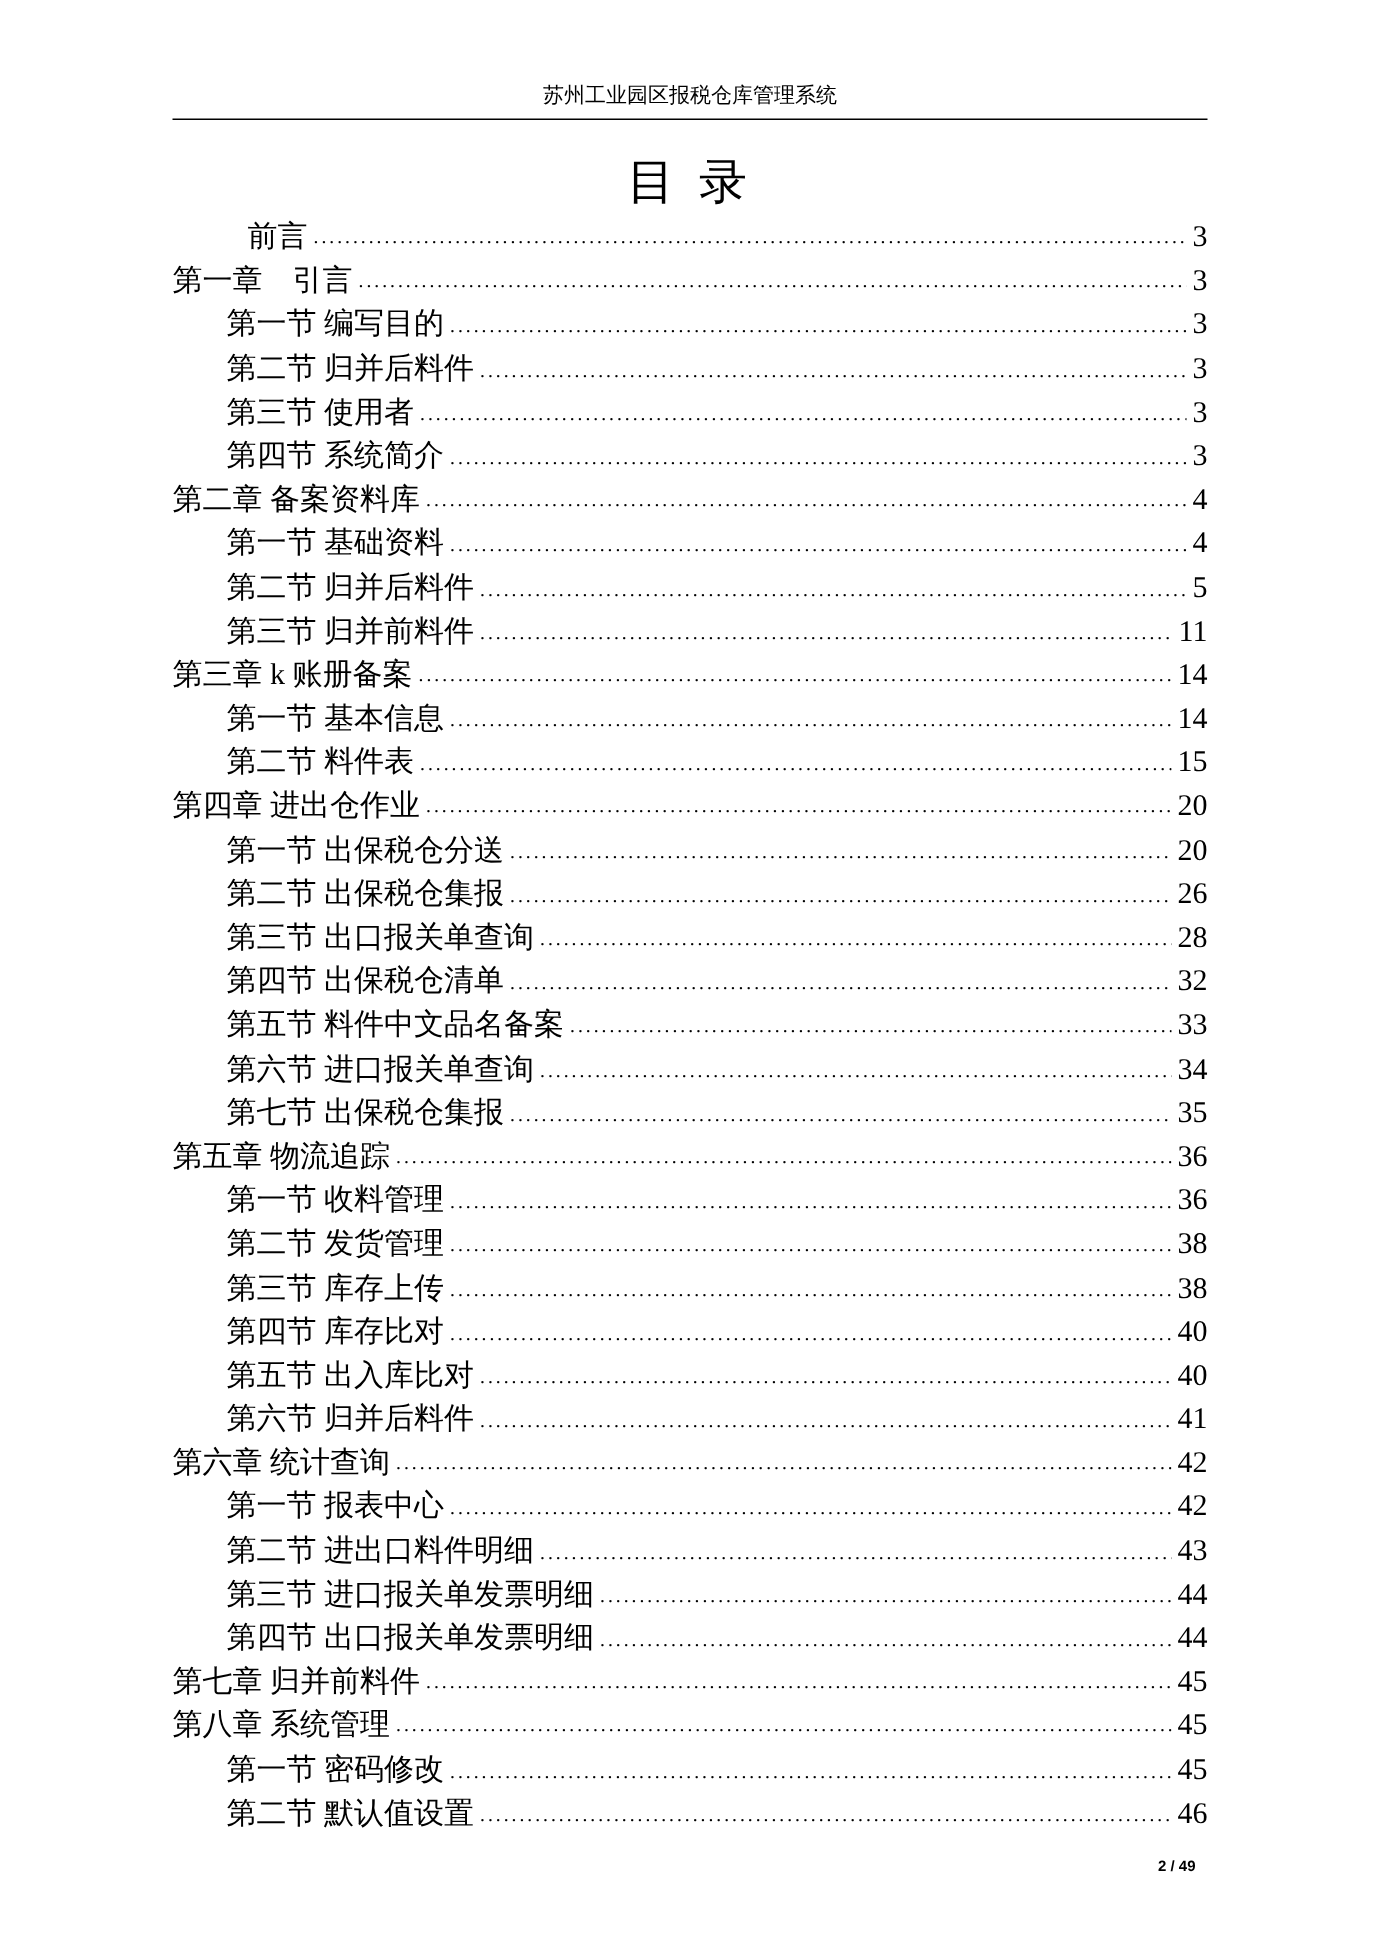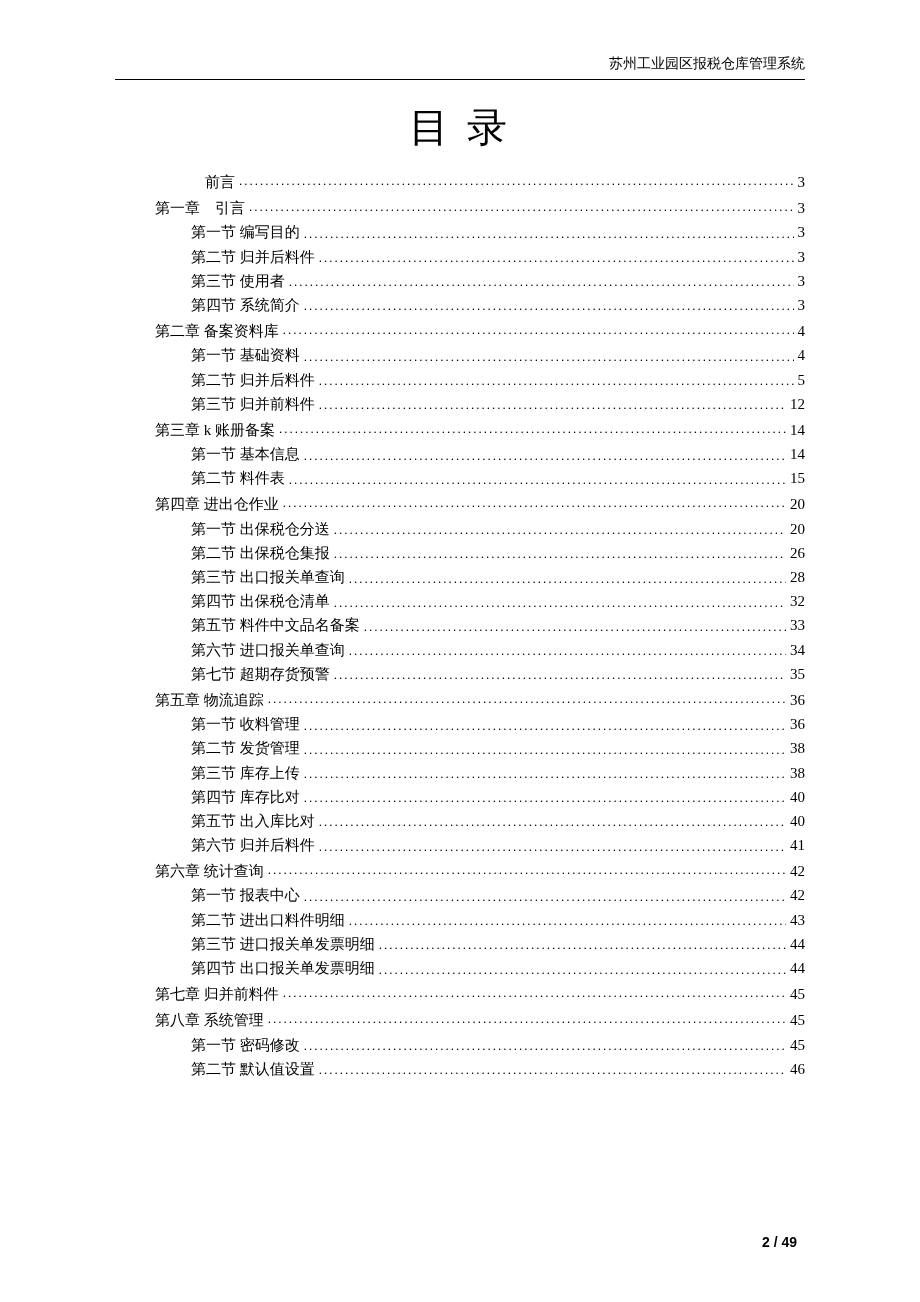--- a/index.html
+++ b/index.html
@@ -12,42 +12,41 @@
       font-family: "SimSun", "宋体", serif;
       width: 920px;
       height: 1302px;
       position: relative;
       color: #000;
     }
     .page {
       padding: 55px 115px 0 115px;
     }
     .header-title {
-      text-align: right;
+      text-align: center;
       font-size: 14px;
       font-family: "SimSun", serif;
       margin-bottom: 6px;
     }
     .header-rule {
       border: none;
       border-top: 1.5px solid #000;
       margin: 0 0 20px 0;
     }
     .toc-title {
       text-align: center;
-      font-size: 40px;
+      font-size: 32px;
       font-family: "SimSun", serif;
       letter-spacing: 4px;
-      margin-bottom: 18px;
+      margin-bottom: 4px;
       font-weight: normal;
     }
     .toc {
-      font-size: 15px;
+      font-size: 20px;
       line-height: 1.0;
-      margin-left: 40px;
     }
     .toc-entry {
       display: flex;
       align-items: baseline;
       margin-bottom: 9.2px;
       white-space: nowrap;
     }
     .toc-entry.level-0 {
       padding-left: 50px;
     }
@@ -78,21 +77,21 @@
       color: #000;
       font-size: 13px;
     }
     .toc-page {
       flex: 0 0 auto;
     }
     .footer {
       position: absolute;
       bottom: 52px;
       right: 123px;
-      font-size: 14px;
+      font-size: 10px;
       font-family: Arial, sans-serif;
       font-weight: bold;
     }
   </style>
 </head>
 <body>
 
 <div class="page">
   <div class="header-title">苏州工业园区报税仓库管理系统</div>
   <hr class="header-rule">
@@ -141,21 +140,21 @@
         <span class="toc-page">4</span>
       </div>
       <div class="toc-entry level-2">
         <span class="toc-label">第二节 归并后料件</span>
         <span class="toc-dots"></span>
         <span class="toc-page">5</span>
       </div>
       <div class="toc-entry level-2">
         <span class="toc-label">第三节 归并前料件</span>
         <span class="toc-dots"></span>
-        <span class="toc-page">12</span>
+        <span class="toc-page">11</span>
       </div>
       <div class="toc-entry level-1">
         <span class="toc-label">第三章 k 账册备案</span>
         <span class="toc-dots"></span>
         <span class="toc-page">14</span>
       </div>
       <div class="toc-entry level-2">
         <span class="toc-label">第一节 基本信息</span>
         <span class="toc-dots"></span>
         <span class="toc-page">14</span>
@@ -194,21 +193,21 @@
         <span class="toc-label">第五节 料件中文品名备案</span>
         <span class="toc-dots"></span>
         <span class="toc-page">33</span>
       </div>
       <div class="toc-entry level-2">
         <span class="toc-label">第六节 进口报关单查询</span>
         <span class="toc-dots"></span>
         <span class="toc-page">34</span>
       </div>
       <div class="toc-entry level-2">
-        <span class="toc-label">第七节 超期存货预警</span>
+        <span class="toc-label">第七节 出保税仓集报</span>
         <span class="toc-dots"></span>
         <span class="toc-page">35</span>
       </div>
       <div class="toc-entry level-1">
         <span class="toc-label">第五章 物流追踪</span>
         <span class="toc-dots"></span>
         <span class="toc-page">36</span>
       </div>
       <div class="toc-entry level-2">
         <span class="toc-label">第一节 收料管理</span>

